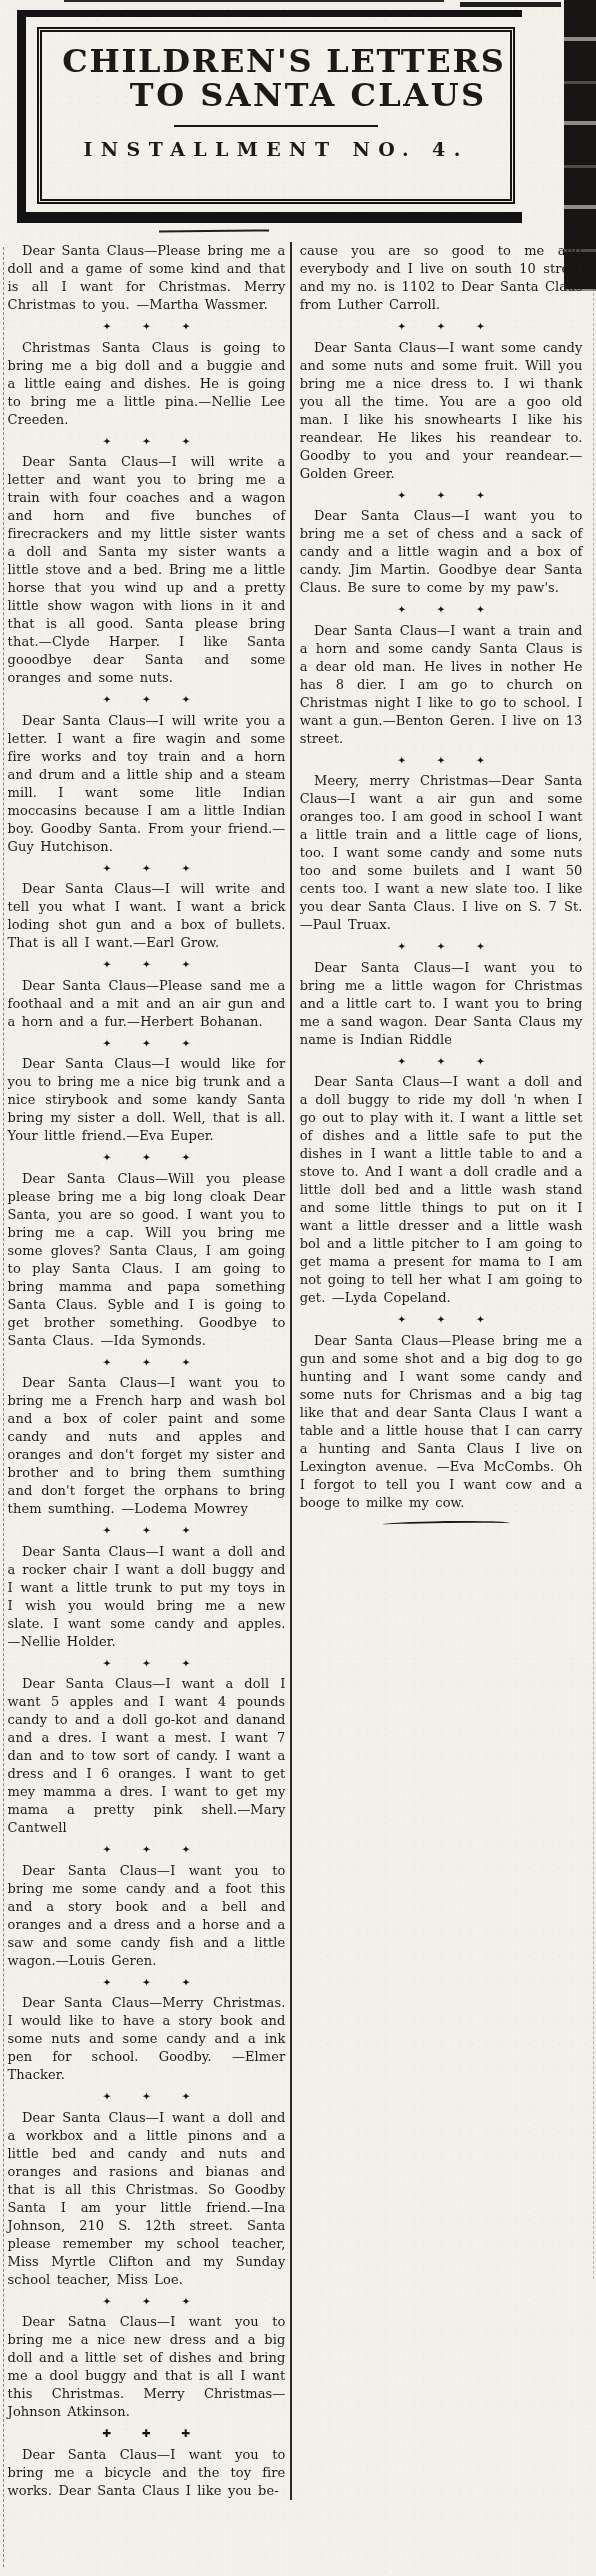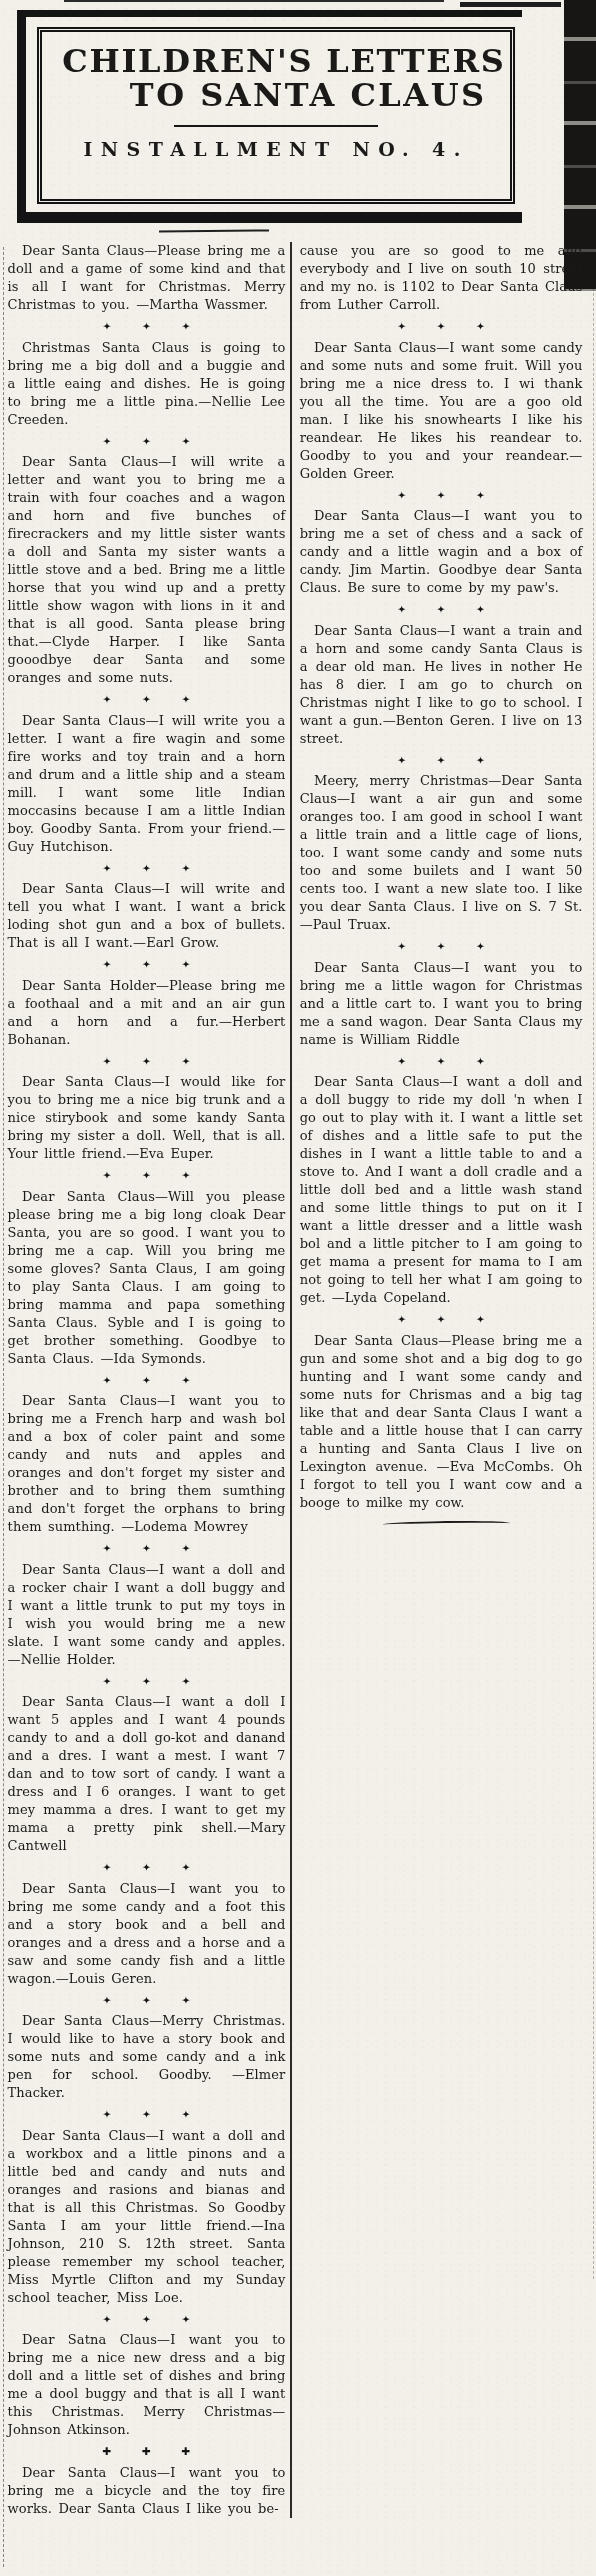--- a/index.html
+++ b/index.html
@@ -99,21 +99,21 @@
         <p class="letter">Dear Santa Claus—Please bring me a doll and a game of some kind and that is all I want for Christmas. Merry Christmas to you. —Martha Wassmer.</p>
         <div class="sep">✦ ✦ ✦</div>
         <p class="letter">Christmas Santa Claus is going to bring me a big doll and a buggie and a little eaing and dishes. He is going to bring me a little pina.—Nellie Lee Creeden.</p>
         <div class="sep">✦ ✦ ✦</div>
         <p class="letter">Dear Santa Claus—I will write a letter and want you to bring me a train with four coaches and a wagon and horn and five bunches of firecrackers and my little sister wants a doll and Santa my sister wants a little stove and a bed. Bring me a little horse that you wind up and a pretty little show wagon with lions in it and that is all good. Santa please bring that.—Clyde Harper. I like Santa gooodbye dear Santa and some oranges and some nuts.</p>
         <div class="sep">✦ ✦ ✦</div>
         <p class="letter">Dear Santa Claus—I will write you a letter. I want a fire wagin and some fire works and toy train and a horn and drum and a little ship and a steam mill. I want some litle Indian moccasins because I am a little Indian boy. Goodby Santa. From your friend.—Guy Hutchison.</p>
         <div class="sep">✦ ✦ ✦</div>
         <p class="letter">Dear Santa Claus—I will write and tell you what I want. I want a brick loding shot gun and a box of bullets. That is all I want.—Earl Grow.</p>
         <div class="sep">✦ ✦ ✦</div>
-        <p class="letter">Dear Santa Holder—Please bring me a foothaal and a mit and an air gun and a horn and a fur.—Herbert Bohanan.</p>
+        <p class="letter">Dear Santa Claus—Please sand me a foothaal and a mit and an air gun and a horn and a fur.—Herbert Bohanan.</p>
         <div class="sep">✦ ✦ ✦</div>
         <p class="letter">Dear Santa Claus—I would like for you to bring me a nice big trunk and a nice stirybook and some kandy Santa bring my sister a doll. Well, that is all. Your little friend.—Eva Euper.</p>
         <div class="sep">✦ ✦ ✦</div>
         <p class="letter">Dear Santa Claus—Will you please please bring me a big long cloak Dear Santa, you are so good. I want you to bring me a cap. Will you bring me some gloves? Santa Claus, I am going to play Santa Claus. I am going to bring mamma and papa something Santa Claus. Syble and I is going to get brother something. Goodbye to Santa Claus. —Ida Symonds.</p>
         <div class="sep">✦ ✦ ✦</div>
         <p class="letter">Dear Santa Claus—I want you to bring me a French harp and wash bol and a box of coler paint and some candy and nuts and apples and oranges and don't forget my sister and brother and to bring them sumthing and don't forget the orphans to bring them sumthing. —Lodema Mowrey</p>
         <div class="sep">✦ ✦ ✦</div>
         <p class="letter">Dear Santa Claus—I want a doll and a rocker chair I want a doll buggy and I want a little trunk to put my toys in I wish you would bring me a new slate. I want some candy and apples. —Nellie Holder.</p>
         <div class="sep">✦ ✦ ✦</div>
         <p class="letter">Dear Santa Claus—I want a doll I want 5 apples and I want 4 pounds candy to and a doll go-kot and danand and a dres. I want a mest. I want 7 dan and to tow sort of candy. I want a dress and I 6 oranges. I want to get mey mamma a dres. I want to get my mama a pretty pink shell.—Mary Cantwell</p>
@@ -134,21 +134,21 @@
           <p class="letter no-indent">cause you are so good to me and everybody and I live on south 10 street and my no. is 1102 to Dear Santa Claus from Luther Carroll.</p>
           <div class="sep">✦ ✦ ✦</div>
           <p class="letter">Dear Santa Claus—I want some candy and some nuts and some fruit. Will you bring me a nice dress to. I wi thank you all the time. You are a goo old man. I like his snowhearts I like his reandear. He likes his reandear to. Goodby to you and your reandear.—Golden Greer.</p>
           <div class="sep">✦ ✦ ✦</div>
           <p class="letter">Dear Santa Claus—I want you to bring me a set of chess and a sack of candy and a little wagin and a box of candy. Jim Martin. Goodbye dear Santa Claus. Be sure to come by my paw's.</p>
           <div class="sep">✦ ✦ ✦</div>
           <p class="letter">Dear Santa Claus—I want a train and a horn and some candy Santa Claus is a dear old man. He lives in nother He has 8 dier. I am go to church on Christmas night I like to go to school. I want a gun.—Benton Geren. I live on 13 street.</p>
           <div class="sep">✦ ✦ ✦</div>
           <p class="letter">Meery, merry Christmas—Dear Santa Claus—I want a air gun and some oranges too. I am good in school I want a little train and a little cage of lions, too. I want some candy and some nuts too and some builets and I want 50 cents too. I want a new slate too. I like you dear Santa Claus. I live on S. 7 St. —Paul Truax.</p>
           <div class="sep">✦ ✦ ✦</div>
-          <p class="letter">Dear Santa Claus—I want you to bring me a little wagon for Christmas and a little cart to. I want you to bring me a sand wagon. Dear Santa Claus my name is William Riddle</p>
+          <p class="letter">Dear Santa Claus—I want you to bring me a little wagon for Christmas and a little cart to. I want you to bring me a sand wagon. Dear Santa Claus my name is Indian Riddle</p>
           <div class="sep">✦ ✦ ✦</div>
           <p class="letter">Dear Santa Claus—I want a doll and a doll buggy to ride my doll 'n when I go out to play with it. I want a little set of dishes and a little safe to put the dishes in I want a little table to and a stove to. And I want a doll cradle and a little doll bed and a little wash stand and some little things to put on it I want a little dresser and a little wash bol and a little pitcher to I am going to get mama a present for mama to I am not going to tell her what I am going to get. —Lyda Copeland.</p>
           <div class="sep">✦ ✦ ✦</div>
           <p class="letter">Dear Santa Claus—Please bring me a gun and some shot and a big dog to go hunting and I want some candy and some nuts for Chrismas and a big tag like that and dear Santa Claus I want a table and a little house that I can carry a hunting and Santa Claus I live on Lexington avenue. —Eva McCombs. Oh I forgot to tell you I want cow and a booge to milke my cow.</p>
         </div>
       <div class="end-rule"></div>
     </div>
   </div>
 
 </div>

